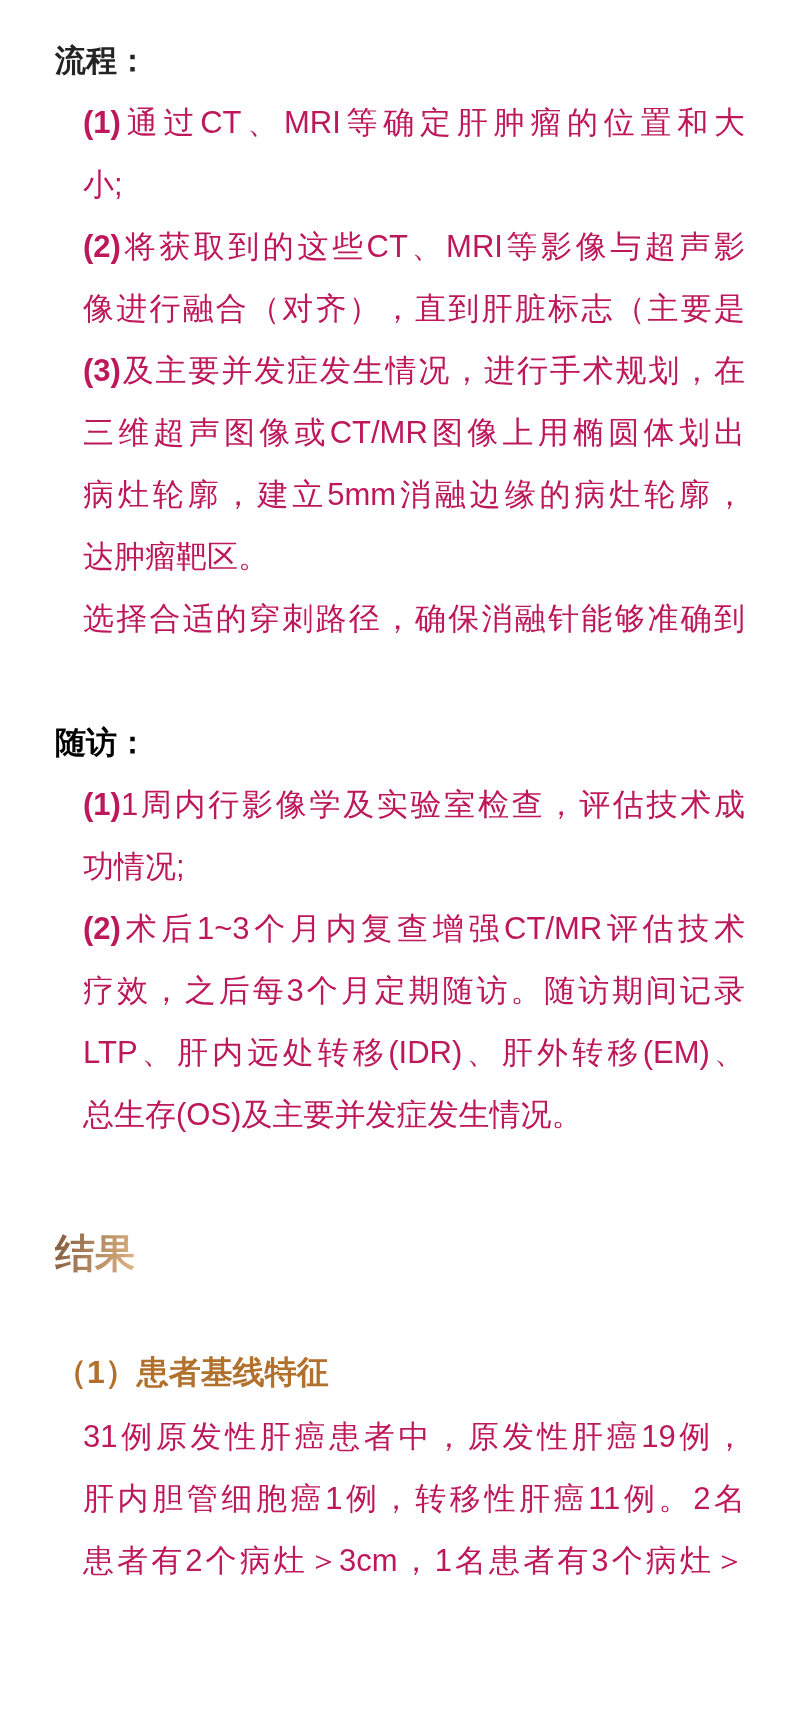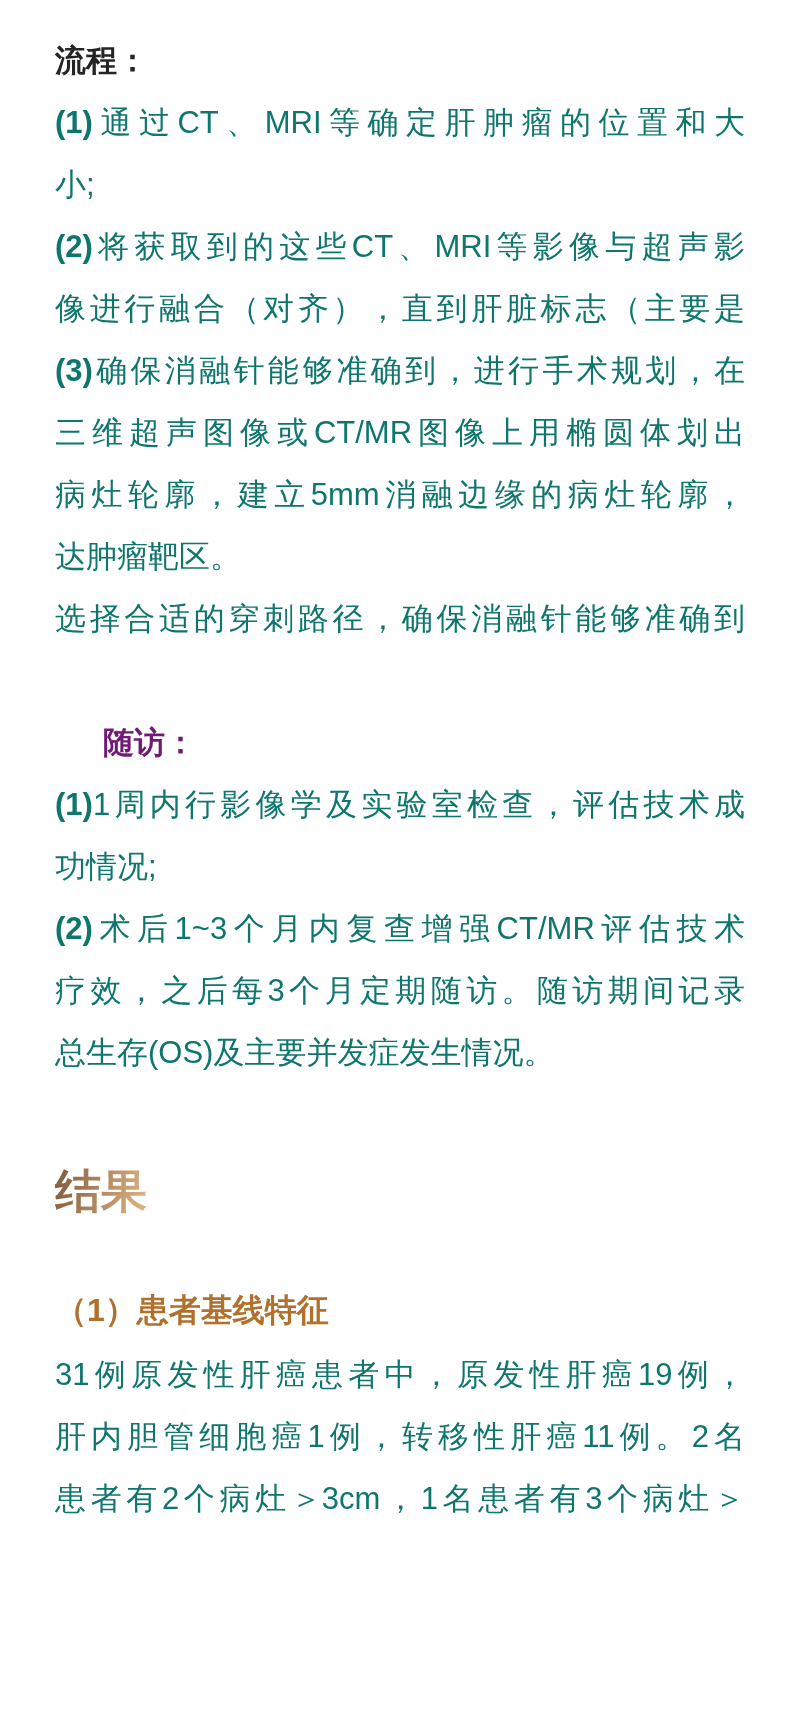--- a/index.html
+++ b/index.html
@@ -16,24 +16,25 @@
   .page {
     box-sizing: border-box;
     width: 800px;
     height: 1435px;
     padding: 30px 55px 0 55px;
   }
   
   .line {
     font-size: 31px;
     line-height: 62px;
-    color: #0f766e;
+    color: #be185d;
     text-align: justify;
     text-justify: inter-ideograph;
     white-space: normal;
+    margin-left: 28px;
   }
   .line.jl {              
     text-align: justify;
     text-align-last: justify;
   }
   .line.last {            
     text-align: left;
     text-align-last: left;
   }
   .marker {
@@ -42,28 +43,27 @@
   .h-black {
     font-size: 31px;
     line-height: 62px;
     font-weight: 700;
     color: #242424;
   }
   .h-followup {
     font-size: 31px;
     line-height: 62px;
     font-weight: 700;
-    color: #701a75;
+    color: #000000;
     margin-top: 62px;
-    margin-left: 48px;
   }
   .h-results {
     margin-top: 84px;
     font-family: "Liberation Serif", serif;
-    font-size: 46px;
+    font-size: 40px;
     line-height: 48px;
     font-weight: 700;
     color: #b08b5d;
     background: linear-gradient(105deg, #8a6345 10%, #d9af7e 90%);
     -webkit-background-clip: text;
     background-clip: text;
     -webkit-text-fill-color: transparent;
     display: inline-block;
   }
   .h-results-wrap { height: 48px; margin-top: 84px; }
@@ -89,37 +89,38 @@
     <div class="line jl"><span class="marker">(1)</span><span>通过CT、MRI等确定肝肿瘤的位置和大</span></div>
     <div class="line last">小;</div>
   </div>
 
   <div class="para">
     <div class="line jl"><span class="marker">(2)</span><span>将获取到的这些CT、MRI等影像与超声影</span></div>
     <div class="line jl">像进行融合（对齐），直到肝脏标志（主要是</div>
   </div>
 
   <div class="para">
-    <div class="line jl"><span class="marker">(3)</span><span>确保消融针能够准确到，进行手术规划，在</span></div>
+    <div class="line jl"><span class="marker">(3)</span><span>及主要并发症发生情况，进行手术规划，在</span></div>
     <div class="line jl">三维超声图像或CT/MR图像上用椭圆体划出</div>
     <div class="line jl">病灶轮廓，建立5mm消融边缘的病灶轮廓，</div>
     <div class="line last">达肿瘤靶区。</div>
     <div class="line jl">选择合适的穿刺路径，确保消融针能够准确到</div>
   </div>
 
   <div class="h-followup">随访：</div>
 
   <div class="para">
     <div class="line jl"><span class="marker">(1)</span><span>1周内行影像学及实验室检查，评估技术成</span></div>
     <div class="line last">功情况;</div>
   </div>
 
   <div class="para">
     <div class="line jl"><span class="marker">(2)</span><span>术后1~3个月内复查增强CT/MR评估技术</span></div>
     <div class="line jl">疗效，之后每3个月定期随访。随访期间记录</div>
+    <div class="line jl">LTP、肝内远处转移(IDR)、肝外转移(EM)、</div>
     <div class="line last">总生存(OS)及主要并发症发生情况。</div>
   </div>
 
   <div class="h-results-wrap">
     <span class="h-results">结果</span>
   </div>
 
   <div class="h-sub">（1）患者基线特征</div>
 
   <div class="para para-final">

